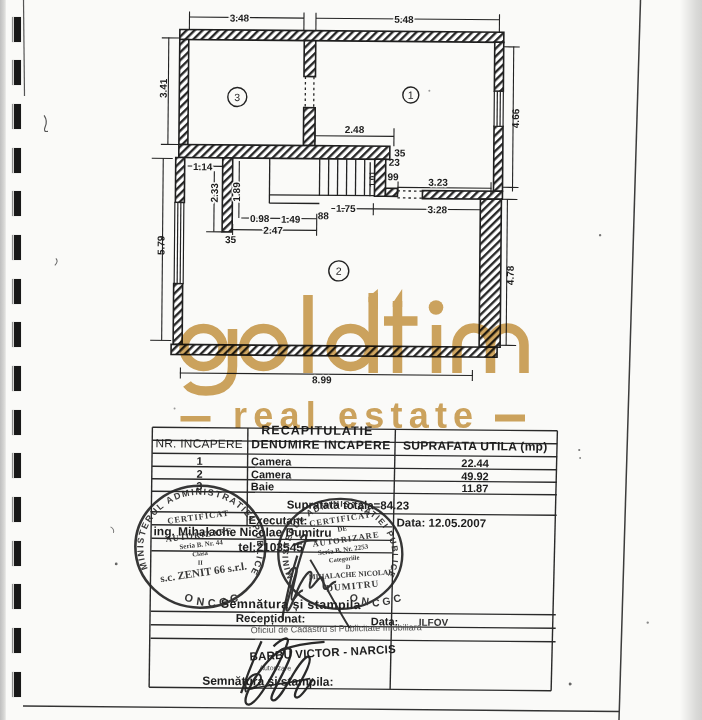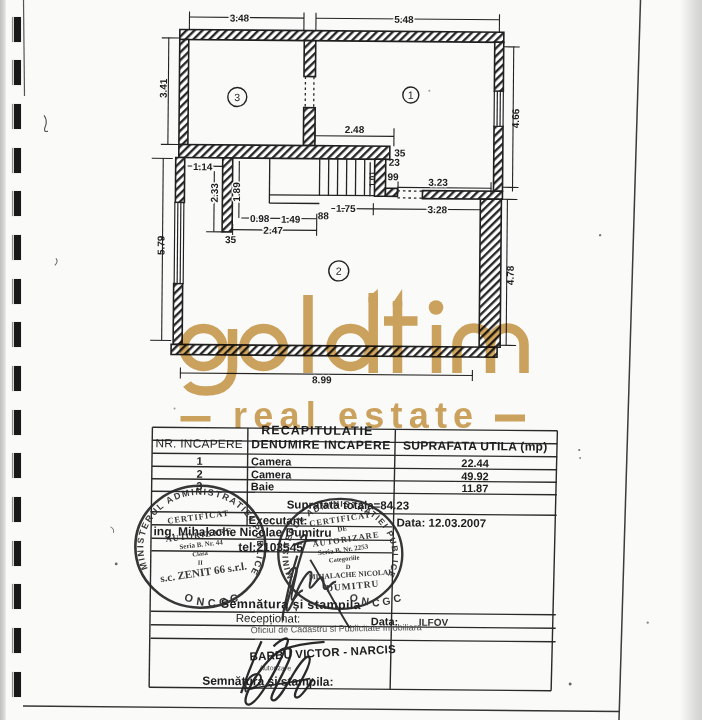--- a/index.html
+++ b/index.html
@@ -200,25 +200,25 @@
 <div class="txt" style="left:252px;top:454px;font-size:11px;font-weight:bold;">Camera</div>
 <div class="txt" style="left:396px;top:454px;width:160px;text-align:center;font-size:11px;font-weight:bold;">22.44</div>
 <div class="txt" style="left:153px;top:466.5px;width:95px;text-align:center;font-size:11px;font-weight:bold;">2</div>
 <div class="txt" style="left:252px;top:466.5px;font-size:11px;font-weight:bold;">Camera</div>
 <div class="txt" style="left:396px;top:466.5px;width:160px;text-align:center;font-size:11px;font-weight:bold;">49.92</div>
 <div class="txt" style="left:153px;top:479px;width:95px;text-align:center;font-size:11px;font-weight:bold;">3</div>
 <div class="txt" style="left:252px;top:479px;font-size:11px;font-weight:bold;text-align:center;">Baie</div>
 <div class="txt" style="left:396px;top:479px;width:160px;text-align:center;font-size:11px;font-weight:bold;">11.87</div>
 <div class="txt" style="left:288px;top:497px;font-size:11.5px;font-weight:bold;">Suprafata totala=84.23</div>
 <div class="txt" style="left:250px;top:512.5px;font-size:11.5px;font-weight:bold;">Executant:</div>
-<div class="txt" style="left:398px;top:513.5px;font-size:11.5px;font-weight:bold;">Data: 12.03.2007</div>
+<div class="txt" style="left:398px;top:513.5px;font-size:11.5px;font-weight:bold;">Data: 12.05.2007</div>
 <div class="txt" style="left:155px;top:524px;font-size:12px;font-weight:bold;letter-spacing:0;">ing. Mihalache Nicolae Dumitru</div>
 <div class="txt" style="left:240px;top:539px;font-size:12px;font-weight:bold;">tel:2103545</div>
 <div class="txt" style="left:223px;top:595.5px;font-size:12.5px;font-weight:bold;letter-spacing:0.35px;">Semnătura și stampila</div>
-<div class="txt" style="left:238px;top:610.5px;font-size:11.5px;font-weight:normal;">Recepționat:</div>
+<div class="txt" style="left:238px;top:610.5px;font-size:11.5px;font-weight:bold;">Recepționat:</div>
 <div class="txt" style="left:373px;top:612.5px;font-size:11px;font-weight:bold;">Data:</div>
 <div class="txt" style="left:421px;top:614px;font-size:10px;font-weight:bold;color:#333;">ILFOV</div>
 <div class="txt" style="left:253px;top:624px;font-size:9px;color:#4f4f4f;transform:rotate(-1.5deg);transform-origin:left center;">Oficiul de Cadastru si Publicitate Imobiliara</div>
 <div class="txt" style="left:252px;top:645px;font-size:11.5px;font-weight:bold;letter-spacing:0.2px;transform:rotate(-3.5deg);">BARBU VICTOR - NARCIS</div>
 <div class="txt" style="left:205px;top:673px;font-size:12px;font-weight:bold;letter-spacing:0;">Semnătura și stampila:</div>
 <div class="txt" style="left:262px;top:663px;font-size:7px;color:#444;">Autorizare</div>
 </div>
 <div id="stamps">
 <svg class="abs" style="left:0;top:0" width="702" height="720" viewBox="0 0 702 720">
 <defs>

